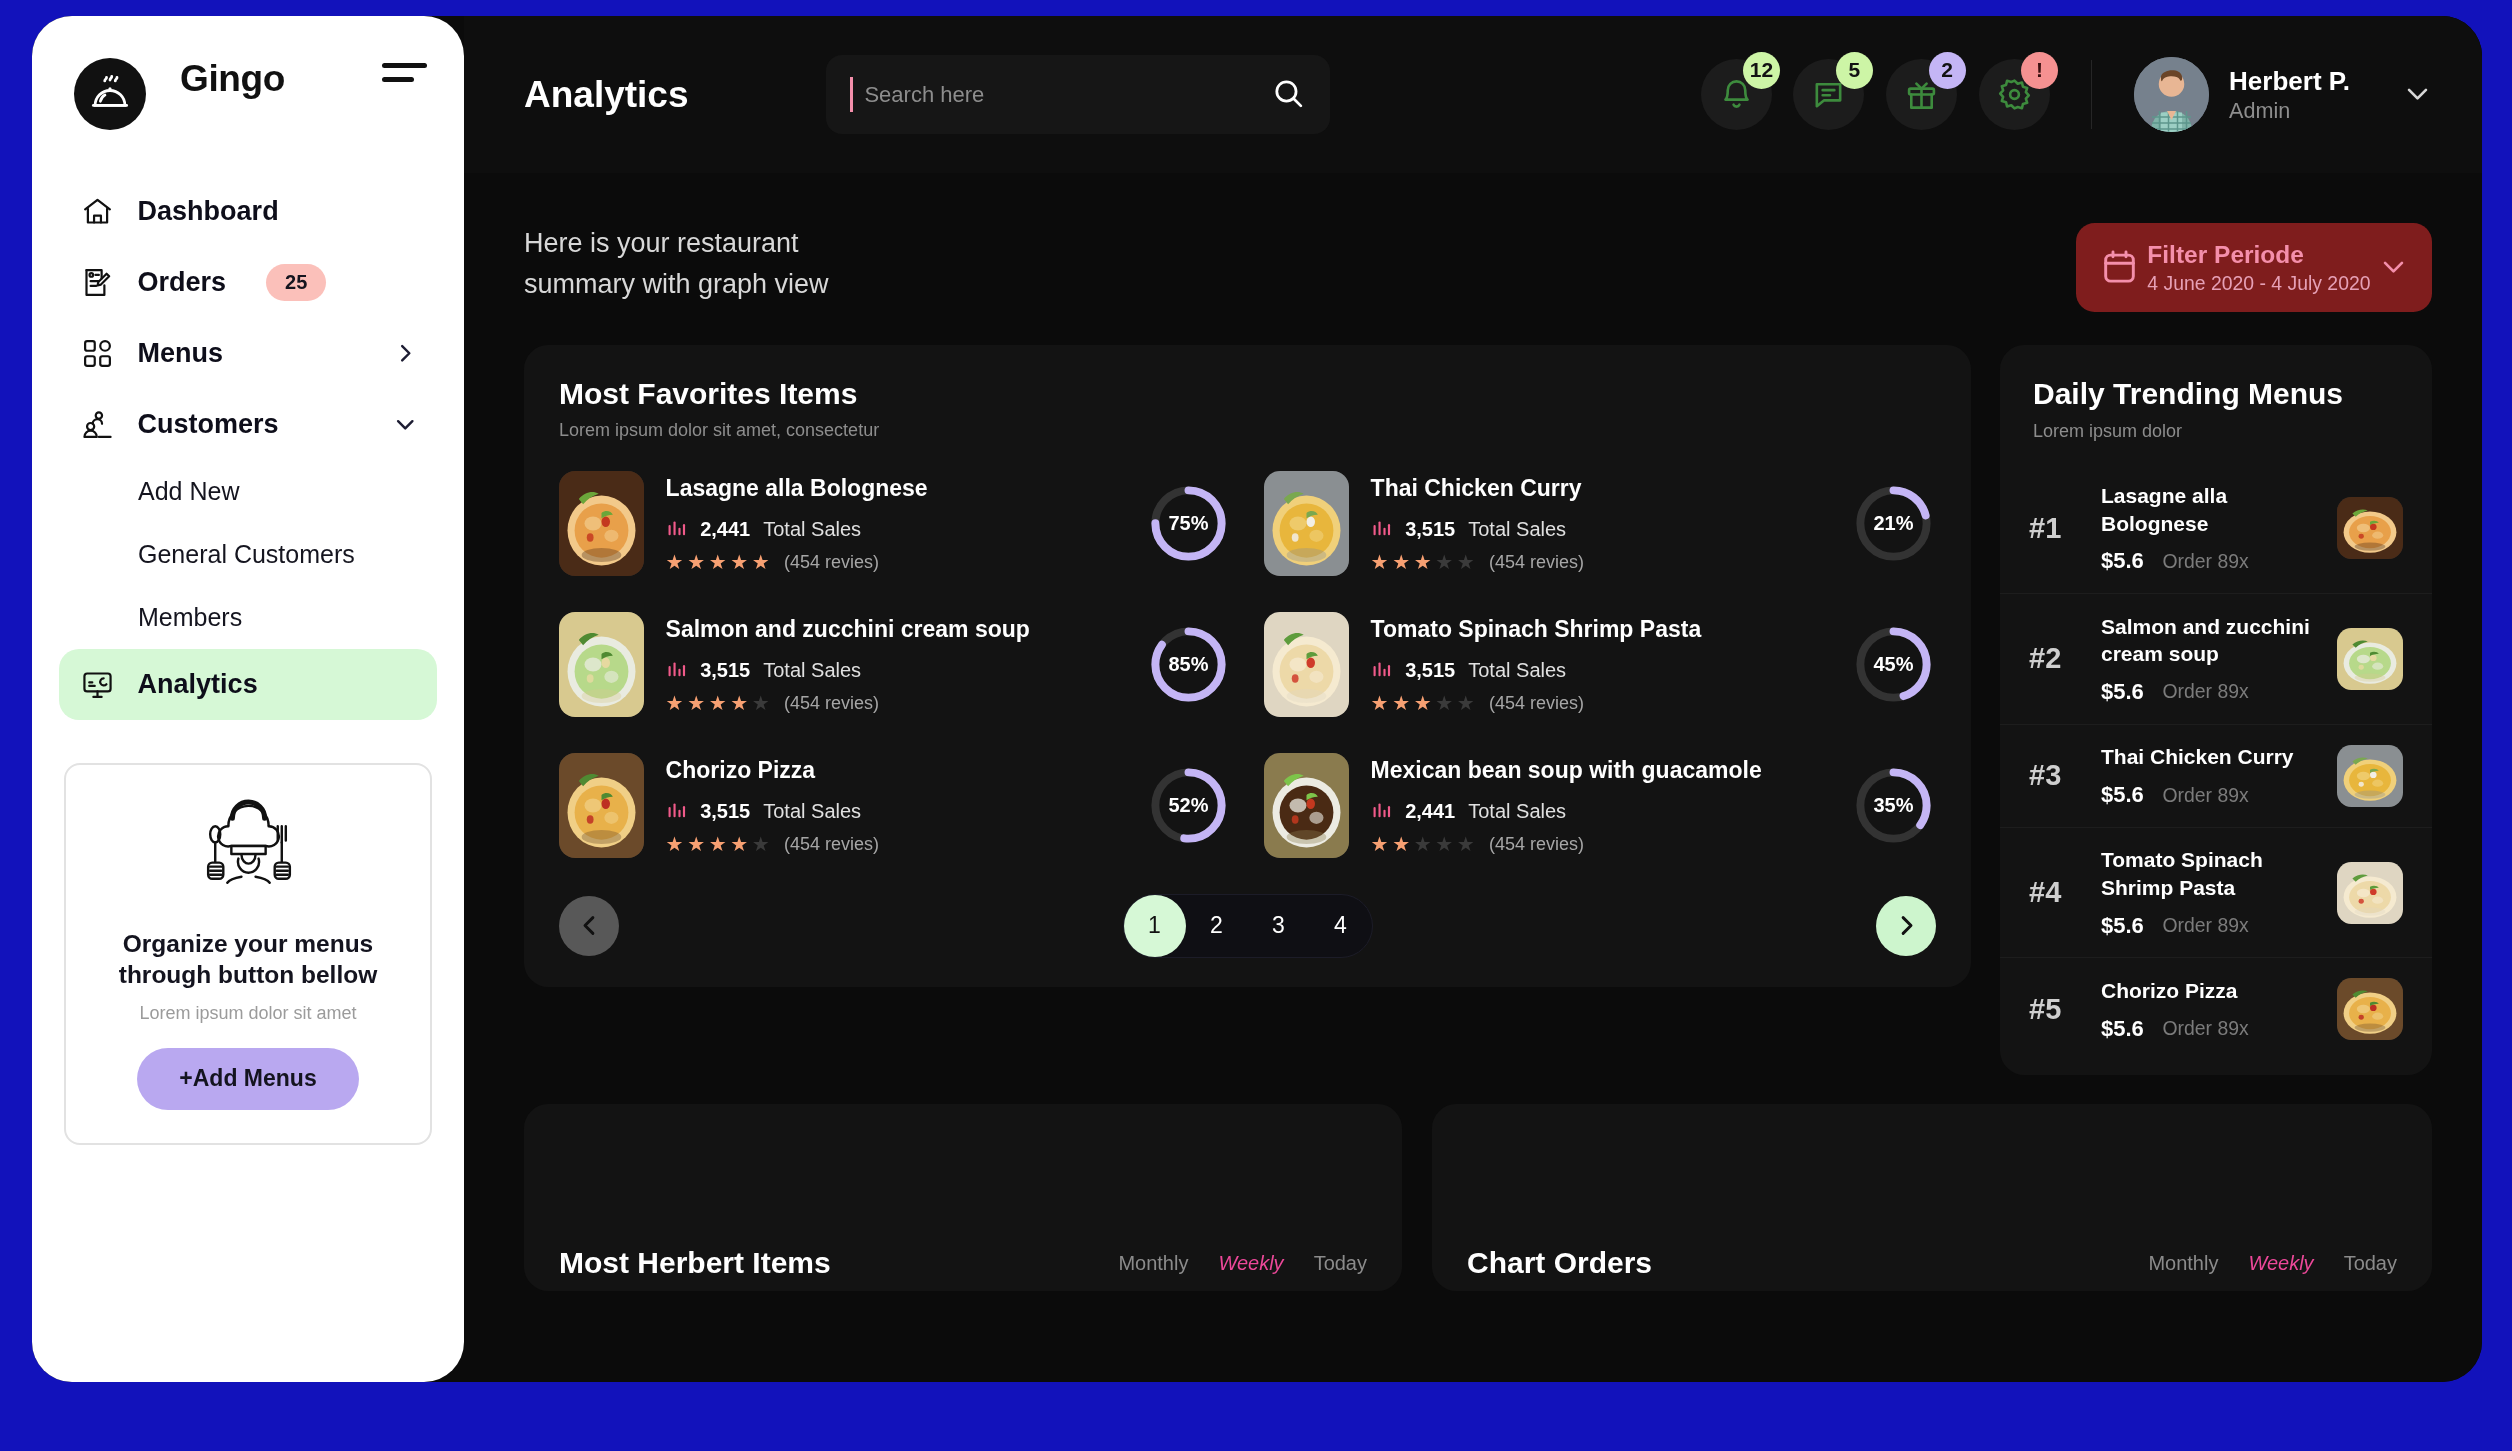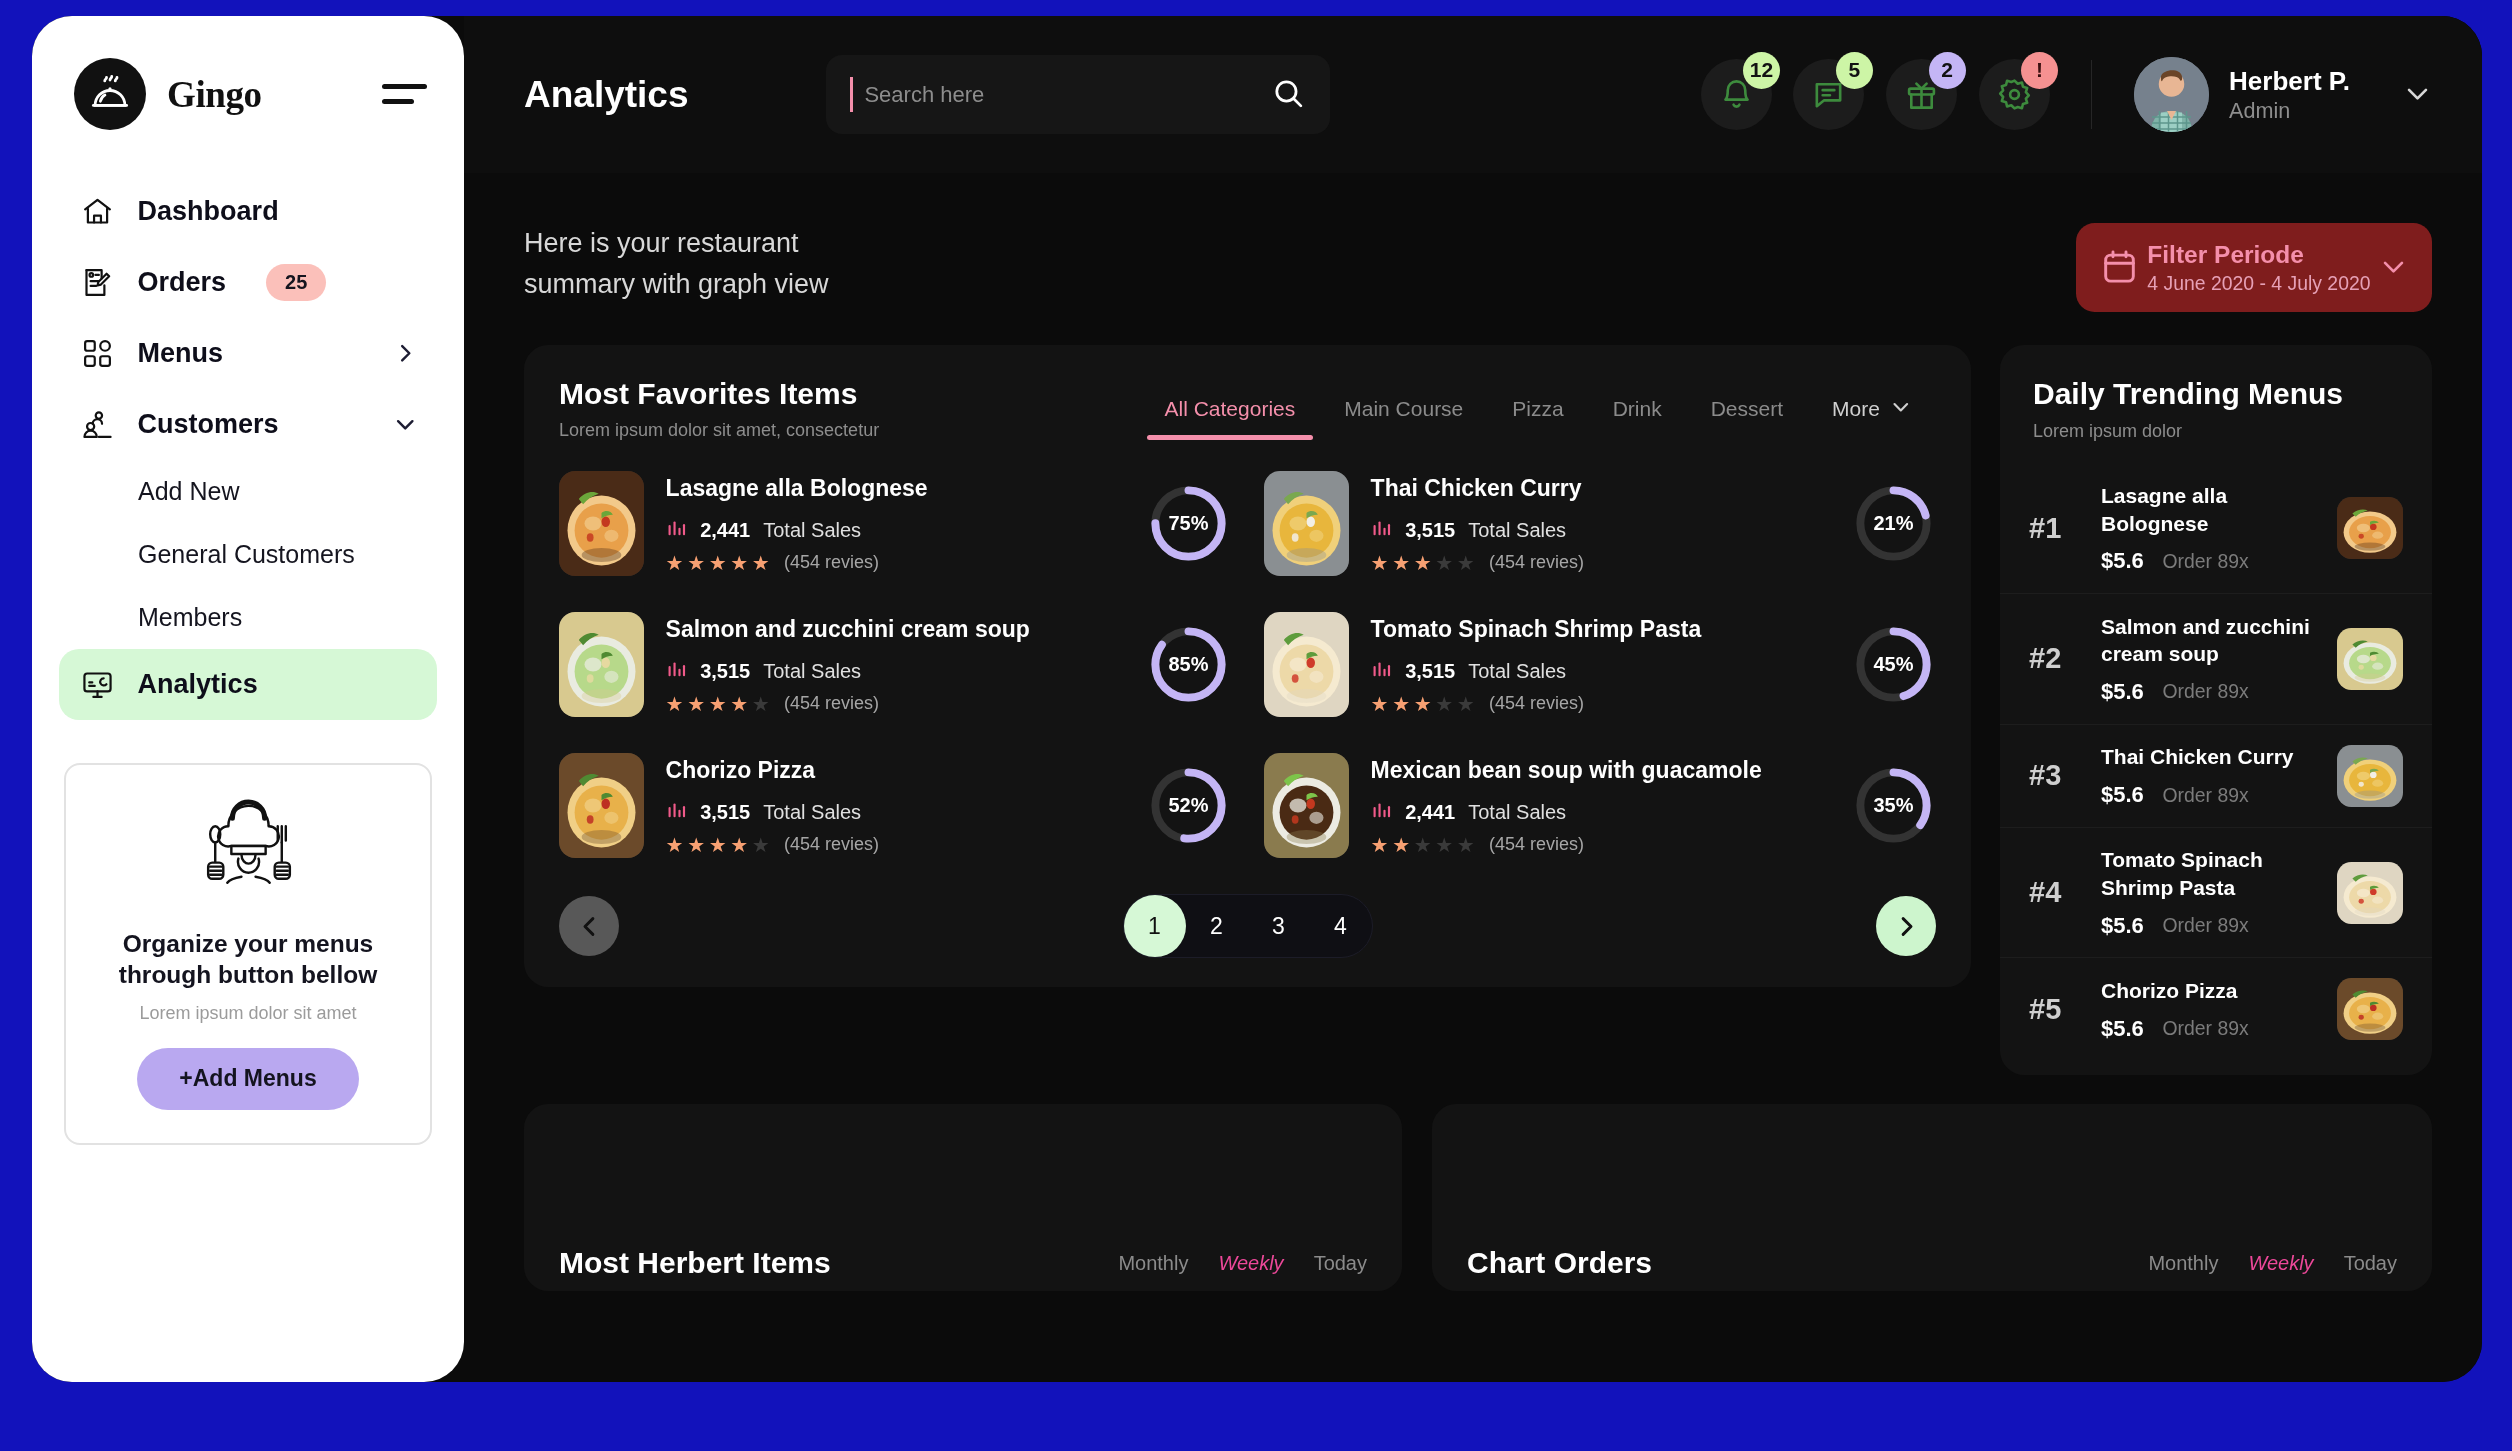--- a/index.html
+++ b/index.html
@@ -25,24 +25,23 @@
   .sidebar {
     width: 432px;
     background: #ffffff;
     border-radius: 0 40px 40px 0;
     flex: 0 0 432px;
     padding: 0;
     position: relative;
     z-index: 5;
   }
   .brand-row {
-    display: flex; align-items: center;
+    display: flex; align-items: flex-start;
     padding: 42px 37px 0 42px;
-    gap: 21px;
-    font-family: Liberation Serif, serif;
+    gap: 34px;
   }
   .brand-logo {
     width: 72px; height: 72px; border-radius: 50%;
     background: #111111;
     display: flex; align-items: center; justify-content: center;
     flex: 0 0 72px;
   }
   .brand-name {
     font-size: 37px; font-weight: bold; color: #111111;
     letter-spacing: -0.4px;
@@ -534,35 +533,20 @@
       </div>
     </div>
 
     <div class="content">
 
       <div class="card fav-card">
         <div class="fav-head">
           <div>
             <div class="fav-title">Most Favorites Items</div>
             <div class="fav-sub">Lorem ipsum dolor sit amet, consectetur</div>
-          </div>
-          <div class="tabs">
-            <div class="tab active">All Categories</div>
-            <div class="tab">Main Course</div>
-            <div class="tab">Pizza</div>
-            <div class="tab">Drink</div>
-            <div class="tab">Dessert</div>
-            <div class="tab tab-more">
-              <span>More</span>
-              <span>
-                <svg width="21.6" height="21.6" viewBox="0 0 24 24" fill="none" stroke="#cfcfcf" stroke-width="2.4" stroke-linecap="round" stroke-linejoin="round">
-                    <path d="m5 9 7 7 7-7"></path>
-                  </svg>
-              </span>
-            </div>
           </div>
         </div>
 
         <div class="fav-grid" id="fav-grid">
             <div class="fav-item">
     <div class="fav-thumb">
                 <svg viewBox="0 0 60 60" preserveAspectRatio="none" width="85" height="105">
     <rect width="60" height="60" fill="#4a2b17"></rect>
     <ellipse cx="30" cy="34" rx="24" ry="20" fill="#f2c98a"></ellipse>
     <ellipse cx="30" cy="34" rx="19" ry="15.5" fill="#e8a04a"></ellipse>

